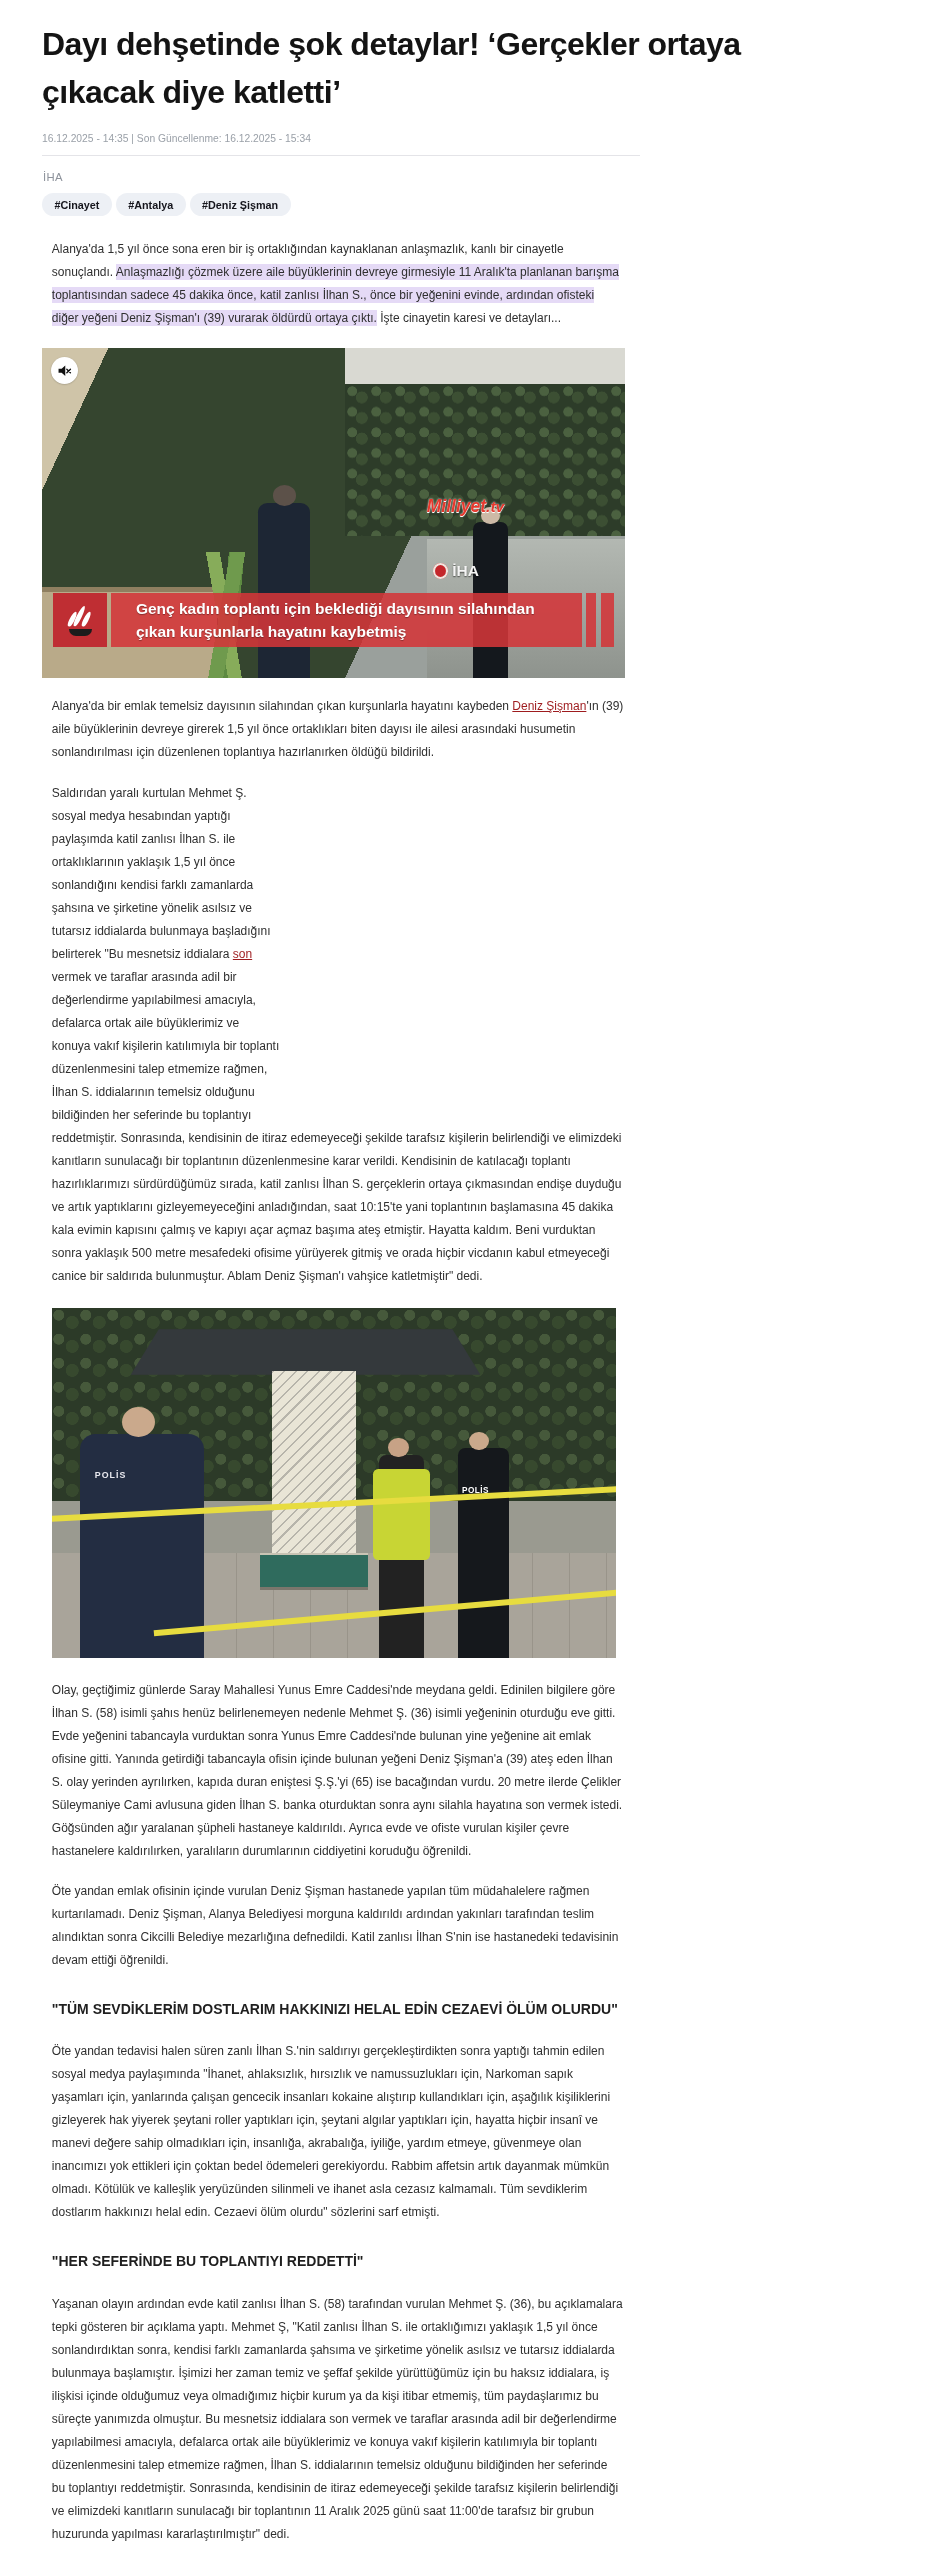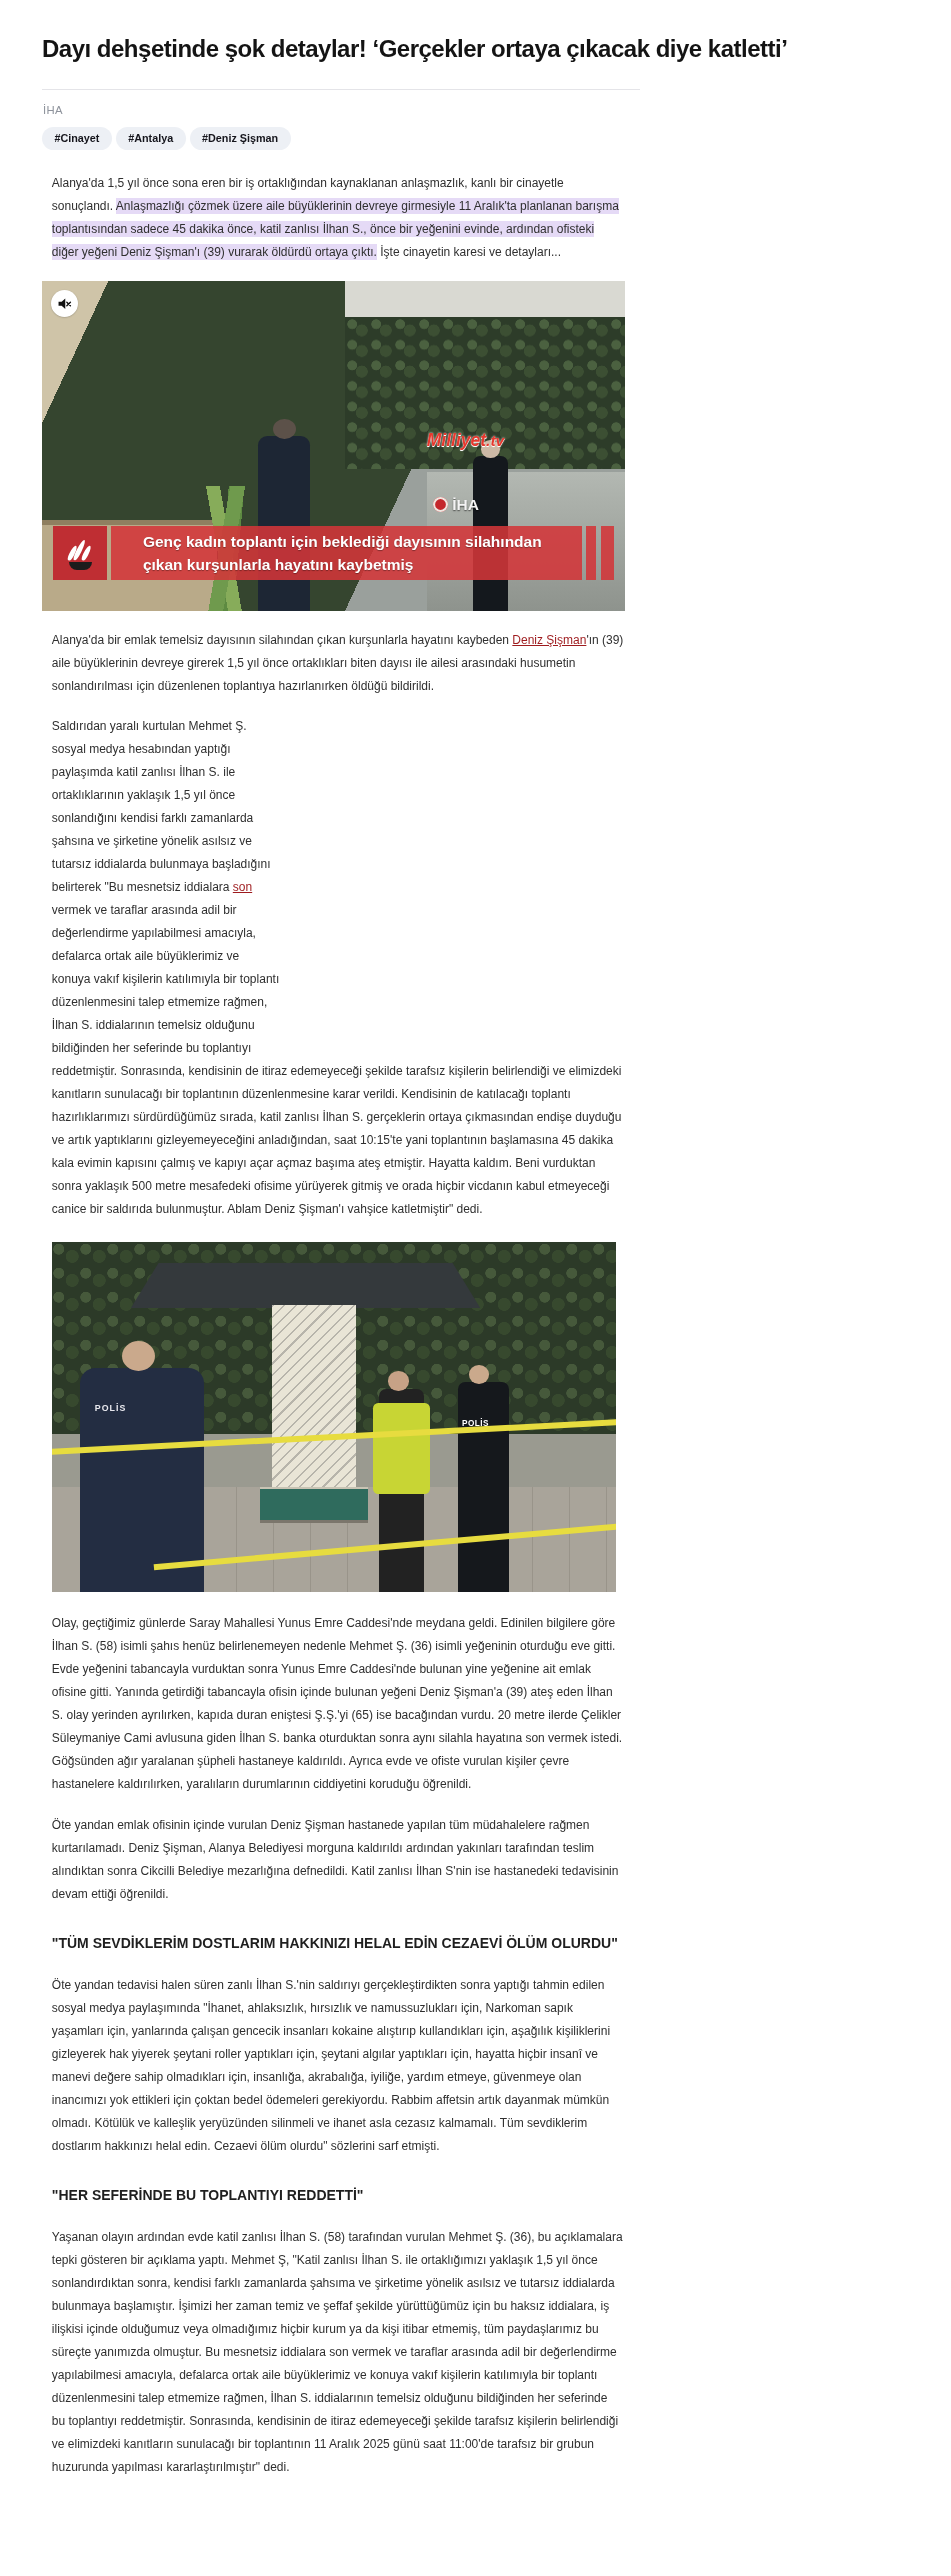--- a/index.html
+++ b/index.html
@@ -1,20 +1,20 @@
 <!DOCTYPE html>
 <html lang="tr" style="font-size:8.2px"><head>
 <meta charset="utf-8">
 <style>
   html,body{margin:0;padding:0;background:#ffffff;}
   body{width:952px;font-family:"Liberation Sans","DejaVu Sans",sans-serif;color:#2f2f2f;}
   .page{position:relative;width:952px;min-height:3656px;background:#fff;overflow:hidden;}
 
   
-  h1.title{margin:19.6px 0 0 42px;width:752px;font-size:24px;line-height:58px;
+  h1.title{margin:19.6px 0 0 42px;width:752px;font-size:32px;line-height:48px;
     font-weight:800;color:#141414;letter-spacing:-0.5px;}
   .dateline{margin:17.5px 0 0 42px;font-size:10.3px;color:#9aa0a8;}
   .rule{margin:11.3px 0 0 42px;width:598px;height:0;border-top:0.5px solid #e4e4e8;}
   .source{margin:14.4px 0 0 43px;font-size:11.3px;color:#8d929b;letter-spacing:0.3px;}
   .tags{margin:10.3px 0 0 42px;display:flex;gap:4px;}
   .tag{display:inline-block;background:#edf0f5;color:#15151c;font-weight:700;
     font-size:10.8px;padding:5.7px 12.4px;border-radius:13.4px;cursor:pointer;}
 
   
   .content{margin-left:42px;width:583px;}
@@ -62,21 +62,21 @@
   
   .cap{position:absolute;left:11.3px;right:11.3px;bottom:31px;height:54px;display:flex;align-items:stretch;}
   .cap-logo{width:54px;background:#bf2e33;display:flex;align-items:center;justify-content:center;}
   .flame{position:relative;width:29px;height:33px;}
   .flame i{position:absolute;bottom:9.3px;width:4.6px;background:#fff;border-radius:60% 60% 45% 45%;transform:rotate(16deg) skewX(-10deg);}
   .flame i:nth-child(1){left:4.1px;height:15.5px;}
   .flame i:nth-child(2){left:11.3px;height:21.6px;}
   .flame i:nth-child(3){left:18.5px;height:15.5px;}
   .flame b{position:absolute;bottom:0;left:3.1px;width:23px;height:7.2px;background:#1c1c1c;border-radius:0 0 11.3px 11.3px;}
   .cap-text{flex:1;margin-left:3.6px;background:rgba(211,53,57,.88);color:#fff;font-size:15.5px;line-height:23px;
-    font-weight:700;display:flex;align-items:center;padding:0 32px;text-shadow:0 0.5px 1px rgba(0,0,0,.35);}
+    font-weight:700;display:flex;align-items:center;padding:0 25px;text-shadow:0 0.5px 1px rgba(0,0,0,.35);}
   .cap-stripe{width:10.3px;margin-left:4.1px;background:rgba(211,53,57,.88);}
   .cap-end{width:12.4px;margin-left:5.2px;background:rgba(211,53,57,.88);}
 
   
   .photo{position:relative;margin:20.6px 0 20.6px 9.8px;width:564px;overflow:hidden;}
   .photo2{height:350px;background:#9a9a90;}
   .p2-ivy{position:absolute;inset:0 0 45% 0;background-color:#2c3a28;
     background-image:radial-gradient(circle at 25% 30%,#46593b 5.2px,rgba(0,0,0,0) 5.7px),
     radial-gradient(circle at 75% 60%,#37492e 6.2px,rgba(0,0,0,0) 6.7px);background-size:27px 24px;}
   .p2-ground{position:absolute;left:0;right:0;bottom:0;height:30%;
@@ -99,20 +99,21 @@
   .p2-tape1{position:absolute;left:-2%;top:55%;width:104%;height:6.2px;background:#e7dc3f;transform:rotate(-3deg);}
   .p2-tape2{position:absolute;left:18%;top:86%;width:86%;height:6.2px;background:#e7dc3f;transform:rotate(-5deg);}
 </style>
 </head>
 <body>
 
 <div class="page">
 
   <h1 class="title">Dayı dehşetinde şok detaylar! ‘Gerçekler ortaya çıkacak diye katletti’</h1>
 
+  <div class="dateline">16.12.2025 - 14:35 | Son Güncellenme: 16.12.2025 - 15:34</div>
   <div class="rule"></div>
   <div class="source">İHA</div>
 
   <div class="tags">
     <span class="tag">#Cinayet</span>
     <span class="tag">#Antalya</span>
     <span class="tag">#Deniz Şişman</span>
   </div>
 
   <div class="content">

